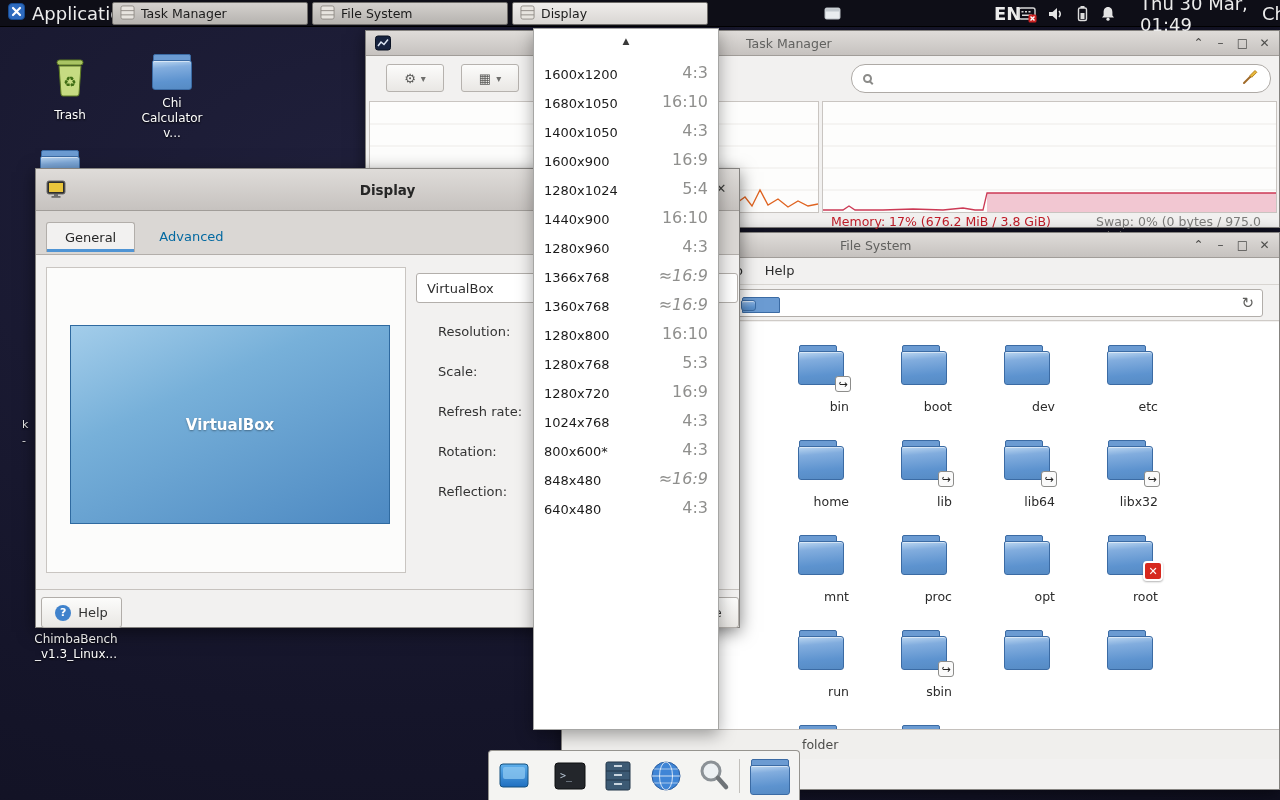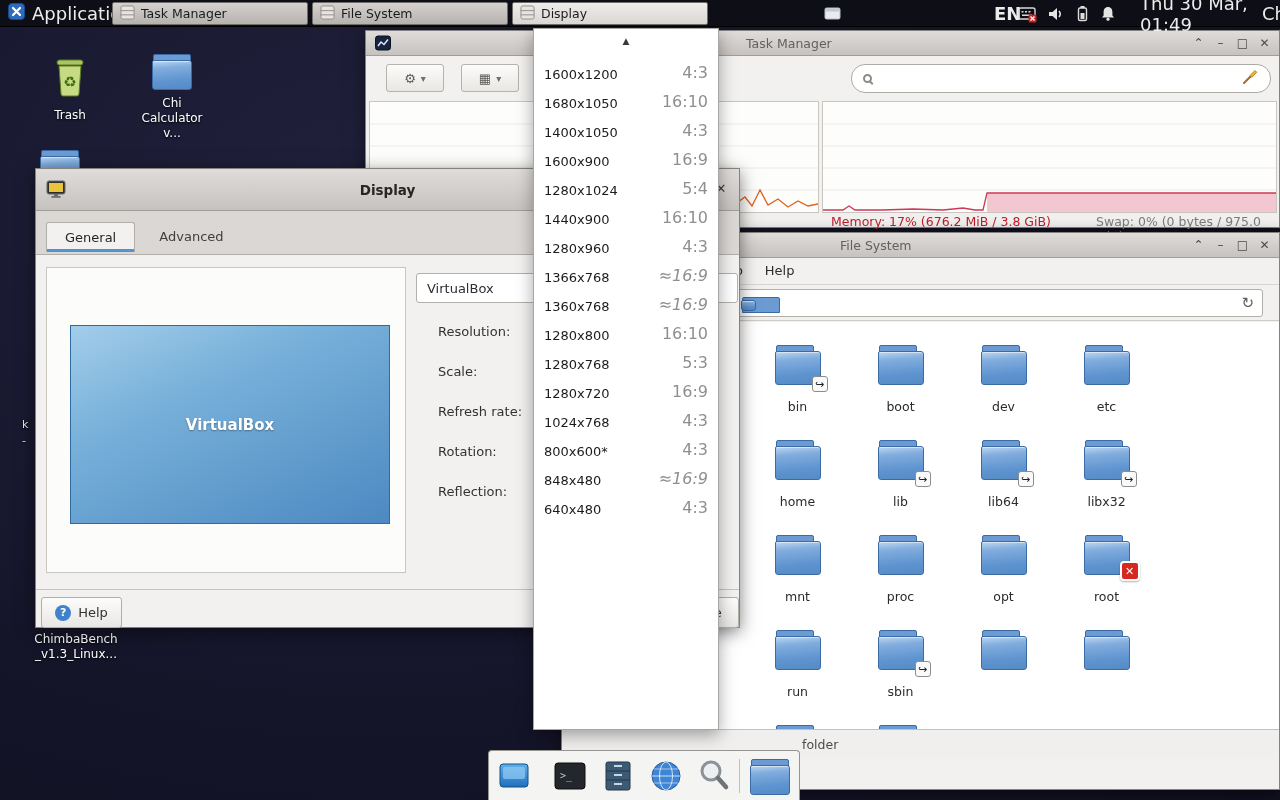--- a/index.html
+++ b/index.html
@@ -54,21 +54,21 @@
   #fs-title{position:absolute;left:278px;top:5px}
   #fs-menubar{height:27px;background:#f2f1f0;border-bottom:1px solid #d8d5d1;padding-left:8px}
   .menu-item{display:inline-block;padding:5px 11px;font-size:13px;color:#2c2c2c}
   #fs-pathbar{height:36px;background:#f2f1f0;border-bottom:1px solid #cfcbc7;position:relative}
   #fs-pathentry{position:absolute;left:170px;top:4px;width:531px;height:28px;background:#fff;border:1px solid #b2aeaa;
       border-radius:3px;display:flex;align-items:center;padding:0 8px;gap:8px}
   #fs-path{font-size:13px;color:#222;flex:1}
   #fs-refresh{color:#5f5f5d;font-size:15px}
   #fs-content{position:absolute;left:0;top:89px;right:0;bottom:30px;background:#ffffff;overflow:hidden}
   #fs-grid{position:absolute;left:184px;top:20px;width:412px;display:flex;flex-wrap:wrap}
-  .fs-cell{width:103px;height:95px;display:flex;flex-direction:column;align-items:center}
+  .fs-cell{width:103px;height:95px;display:flex;flex-direction:column;align-items:flex-end}
   .fs-iconwrap{position:relative;width:56px;height:48px;display:flex;justify-content:center;border-radius:3px}
   .fs-label{margin-top:9px;font-size:12.5px;color:#2b2b2b;line-height:15px}
   .badge{position:absolute;display:none;align-items:center;justify-content:center}
   .fs-cell[data-badge="symlink"] .badge-symlink{display:flex}
   .fs-cell[data-badge="denied"] .badge-denied{display:flex}
   .badge-symlink{right:-2px;bottom:-2px;width:16px;height:16px;background:#fafafa;border:1px solid #8d8d8b;border-radius:3px;font-size:11px;color:#222}
   .badge-symlink::before{content:"↪"}
   .badge-denied{right:-5px;bottom:-1px;width:20px;height:20px;background:#d6281e;border:2px solid #fff;border-radius:4px;color:#fff;font-weight:bold;font-size:11px;box-shadow:0 1px 2px rgba(0,0,0,.3)}
   .badge-denied::before{content:"✕"}
   #fs-statusbar{position:absolute;left:0;right:0;bottom:0;height:30px;background:#f0efed;border-top:1px solid #c4c0bc}
@@ -85,21 +85,21 @@
   .folder-xs{width:15px;height:11px;margin-top:4px}
   .folder-xs .tab{height:4px;top:-3px}
 
   
   #disp-win{left:35px;top:168px;width:705px;height:460px;z-index:30}
   #disp-win .titlebar{height:42px}
   #disp-title{position:absolute;left:0;right:0;top:13px;text-align:center;font-size:13.5px}
   #disp-icon{position:absolute;left:10px;top:10px}
   #disp-close{position:absolute;right:10px;top:12px;font-size:13px;color:#3d3d3b;width:16px;text-align:center}
   #disp-tabbar{position:relative;height:44px;background:#dad7d4;border-bottom:1px solid #b2aeaa;padding:10px 0 0 10px}
-  .tab{display:inline-block;padding:7px 18px;font-size:13px;color:#404040;border:1px solid transparent;border-bottom:none}
+  .tab{display:inline-block;padding:7px 18px;font-size:13px;color:#0369a1;border:1px solid transparent;border-bottom:none}
   .tab[data-active="true"]{background:#f2f1f0;border-color:#b2aeaa;border-radius:3px 3px 0 0;color:#262626;
       box-shadow:inset 0 -3px 0 #4f94d4;position:relative;top:1px}
   #disp-preview{position:absolute;left:10px;top:98px;width:360px;height:306px;background:#fcfcfb;border:1px solid #c9c5c1}
   #disp-monitor{position:absolute;left:23px;top:57px;width:320px;height:199px;border:1px solid #2f6aa0;
       background:linear-gradient(155deg,#a3cdea 0%,#77b0d9 35%,#4d89c2 100%);
       display:flex;align-items:center;justify-content:center}
   #disp-monitor span{color:#fff;font-weight:bold;font-size:15px;text-shadow:0 1px 2px rgba(0,0,0,.35)}
   #disp-combo{position:absolute;left:380px;top:104px;width:322px;height:30px;background:#fff;border:1px solid #b3afab;border-radius:3px;
       display:flex;align-items:center;padding:0 10px;font-size:13px;color:#2e2e2e}
   #disp-fields{position:absolute;left:402px;top:155px;width:130px}

